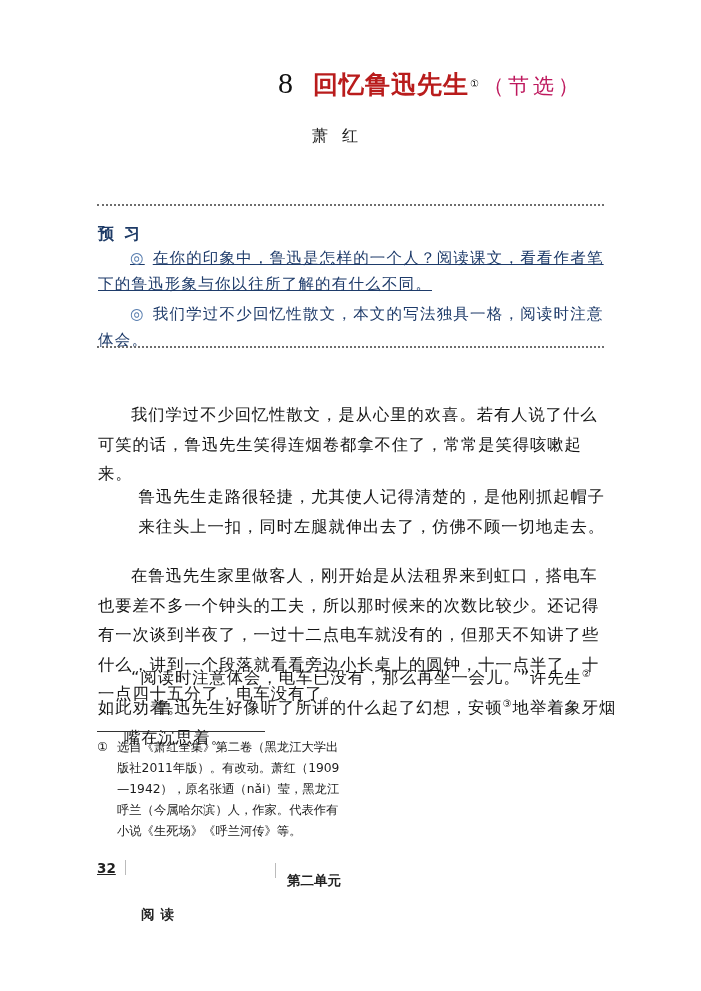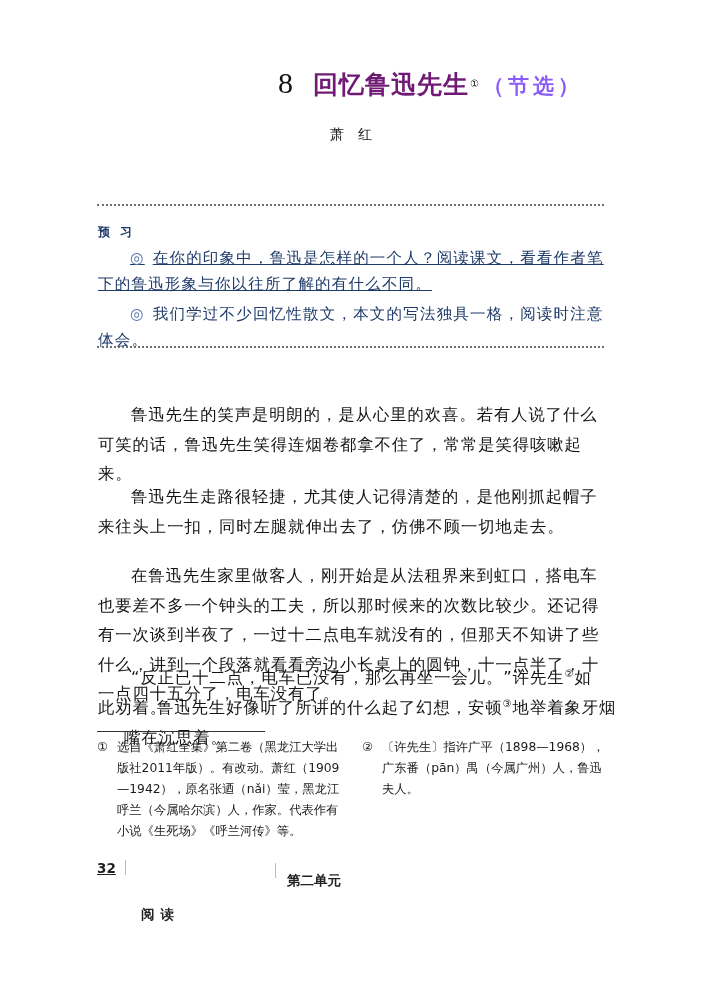--- a/index.html
+++ b/index.html
@@ -1,26 +1,26 @@
 <!DOCTYPE html>
 <html><head>
   <meta charset="utf-8">
   <style>
     html, body { margin: 0; padding: 0; background: #ffffff; }
     body { width: 701px; height: 991px; position: relative; overflow: hidden;
            font-family: "DejaVu Serif", "Liberation Serif", serif; color: #1a1a1a; }
     .abs { position: absolute; }
     .title-wrap { left: 278px; top: 66px; height: 36px; display: flex; align-items: baseline; white-space: nowrap; }
     .lesson-num { font-family: "Liberation Serif", serif; font-size: 30px; color: #111; margin-right: 20px; }
-    .lesson-title { font-family: "DejaVu Sans", sans-serif; font-weight: bold; font-size: 25px; color: #701a75; letter-spacing: 1px; }
+    .lesson-title { font-family: "DejaVu Sans", sans-serif; font-weight: bold; font-size: 25px; color: #b91c1c; letter-spacing: 1px; }
     .title-sup { font-size: 10px; vertical-align: super; position: relative; top: -6px; margin-left: 1px; color: #222; }
-    .title-sub { font-family: "DejaVu Serif", serif; font-size: 21px; color: #8b5cf6; margin-left: 4px; letter-spacing: 4px; font-weight: bold; }
-    .author { left: 330px; top: 126px; font-family: "DejaVu Serif", serif; font-size: 14px; letter-spacing: 14px; color: #222; }
+    .title-sub { font-family: "DejaVu Serif", serif; font-size: 21px; color: #be185d; margin-left: 4px; letter-spacing: 4px; }
+    .author { left: 312px; top: 126px; font-family: "DejaVu Serif", serif; font-size: 16px; letter-spacing: 14px; color: #222; }
     .dots { left: 97px; width: 507px; height: 0; border-top: 2px dotted #6d6d6d; }
-    .preview-head { left: 98px; top: 224px; font-family: Liberation Mono, monospace; font-weight: bold; font-size: 12px; color: #1d3a66; letter-spacing: 10px; }
+    .preview-head { left: 98px; top: 224px; font-family: Liberation Mono, monospace; font-weight: bold; font-size: 16px; color: #1d3a66; letter-spacing: 10px; }
     .preview-para { left: 98px; width: 507px; font-family: "DejaVu Serif", serif; font-size: 15.5px; line-height: 26px; color: #1e3b6a; text-indent: 32px; letter-spacing: 1.2px; }
     .preview-para .bullet { color: #5a7fb0; margin-right: 8px; }
     .body-text { left: 98px; width: 507px; font-family: "DejaVu Sans", sans-serif; font-size: 16.3px; line-height: 29.5px; color: #141414; text-indent: 33px; letter-spacing: 1px; }
     .body-text sup { font-size: 10px; }
     .fn-rule { left: 97px; top: 731px; width: 168px; height: 0; border-top: 1px solid #333; }
     .fn { font-family: "DejaVu Sans", sans-serif; font-size: 12.3px; line-height: 21px; color: #1b1b1b; }
     .fn-left { left: 97px; top: 737px; width: 245px; }
     .fn-right { left: 362px; top: 737px; width: 245px; }
     .fn-item { padding-left: 20px; text-indent: -20px; margin: 0; }
     .fn-mark { display: inline-block; width: 20px; text-indent: 0; }
@@ -51,45 +51,42 @@
 <div class="abs preview-para" style="top:245px;text-decoration:underline;">
   <span class="bullet">◎</span><span>在你的印象中，鲁迅是怎样的一个人？阅读课文，看看作者笔下的鲁迅形象与你以往所了解的有什么不同。</span>
 </div>
 
 <div class="abs preview-para" style="top:301px;">
   <span class="bullet">◎</span><span>我们学过不少回忆性散文，本文的写法独具一格，阅读时注意体会。</span>
 </div>
 
 <div class="abs dots" style="top:346px;"></div>
 
-<div class="abs body-text" style="top:400px;">鲁迅先生的笑声是明朗的，是从心里的欢喜。若有人说了什么可笑的话，鲁迅先生笑得连烟卷都拿不住了，常常是笑得咳嗽起来。</div>
+<div class="abs body-text" style="top:400px;">我们学过不少回忆性散文，是从心里的欢喜。若有人说了什么可笑的话，鲁迅先生笑得连烟卷都拿不住了，常常是笑得咳嗽起来。</div>
 
-<div class="abs body-text" style="top:482px;">鲁迅先生走路很轻捷，尤其使人记得清楚的，是他刚抓起帽子来往头上一扣，同时左腿就伸出去了，仿佛不顾一切地走去。</div>
+<div class="abs body-text" style="top:482px;text-align:right;">鲁迅先生走路很轻捷，尤其使人记得清楚的，是他刚抓起帽子来往头上一扣，同时左腿就伸出去了，仿佛不顾一切地走去。</div>
 
 <div class="abs body-text" style="top:561px;">在鲁迅先生家里做客人，刚开始是从法租界来到虹口，搭电车也要差不多一个钟头的工夫，所以那时候来的次数比较少。还记得有一次谈到半夜了，一过十二点电车就没有的，但那天不知讲了些什么，讲到一个段落就看看旁边小长桌上的圆钟，十一点半了，十一点四十五分了，电车没有了。</div>
 
 <div class="abs body-text" style="top:659px;">
-  <span>“反正已十二点，电车已没有，那么再坐一会儿。”许先生</span><sup>②</sup><span>如此劝着。</span>
+  <span>“阅读时注意体会，电车已没有，那么再坐一会儿。”许先生</span><sup>②</sup><span>如此劝着。</span>
 </div>
 
 <div class="abs body-text" style="top:689px;margin-left:26px;">
   <span>鲁迅先生好像听了所讲的什么起了幻想，安顿</span><sup>③</sup><span>地举着象牙烟嘴在沉思着。</span>
 </div>
 
 <div class="abs fn-rule"></div>
 
 <div class="abs fn fn-left">
   <p class="fn-item">
     <span class="fn-mark">①</span><span>选自《萧红全集》第二卷（黑龙江大学出版社2011年版）。有改动。萧红（1909—1942），原名张迺（nǎi）莹，黑龙江呼兰（今属哈尔滨）人，作家。代表作有小说《生死场》《呼兰河传》等。</span>
   </p>
 </div>
 
 <div class="abs fn fn-right">
-  <p class="fn-item">
-    <span class="fn-mark">②</span><span>〔许先生〕指许广平（1898—1968），广东番（pān）禺（今属广州）人，鲁迅夫人。</span>
-  </p>
 </div>
 
 <div class="abs footer page-num">32</div>
 <div class="abs sep sep1"></div>
 <div class="abs footer section-name">阅读</div>
 <div class="abs sep sep2"></div>
 <div class="abs footer unit-name">第二单元</div>
 
 </body></html>

